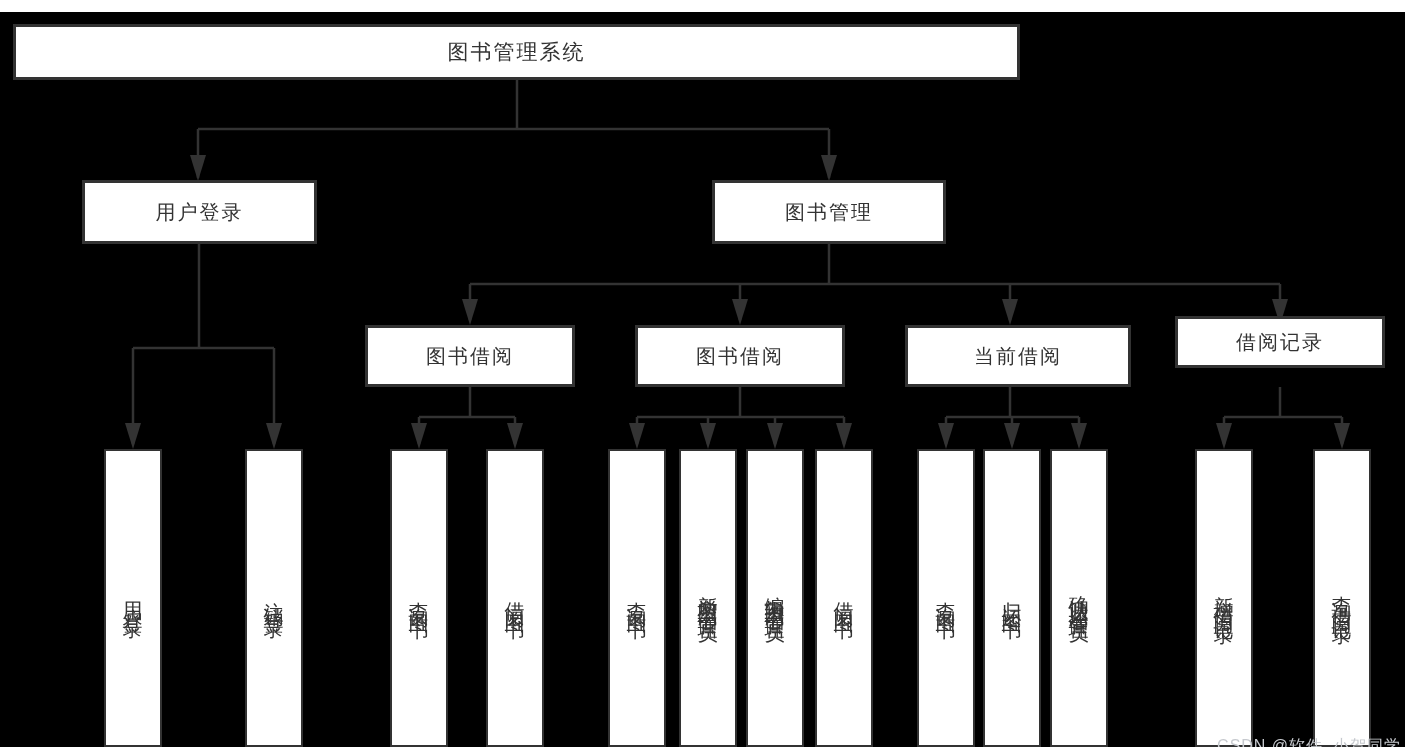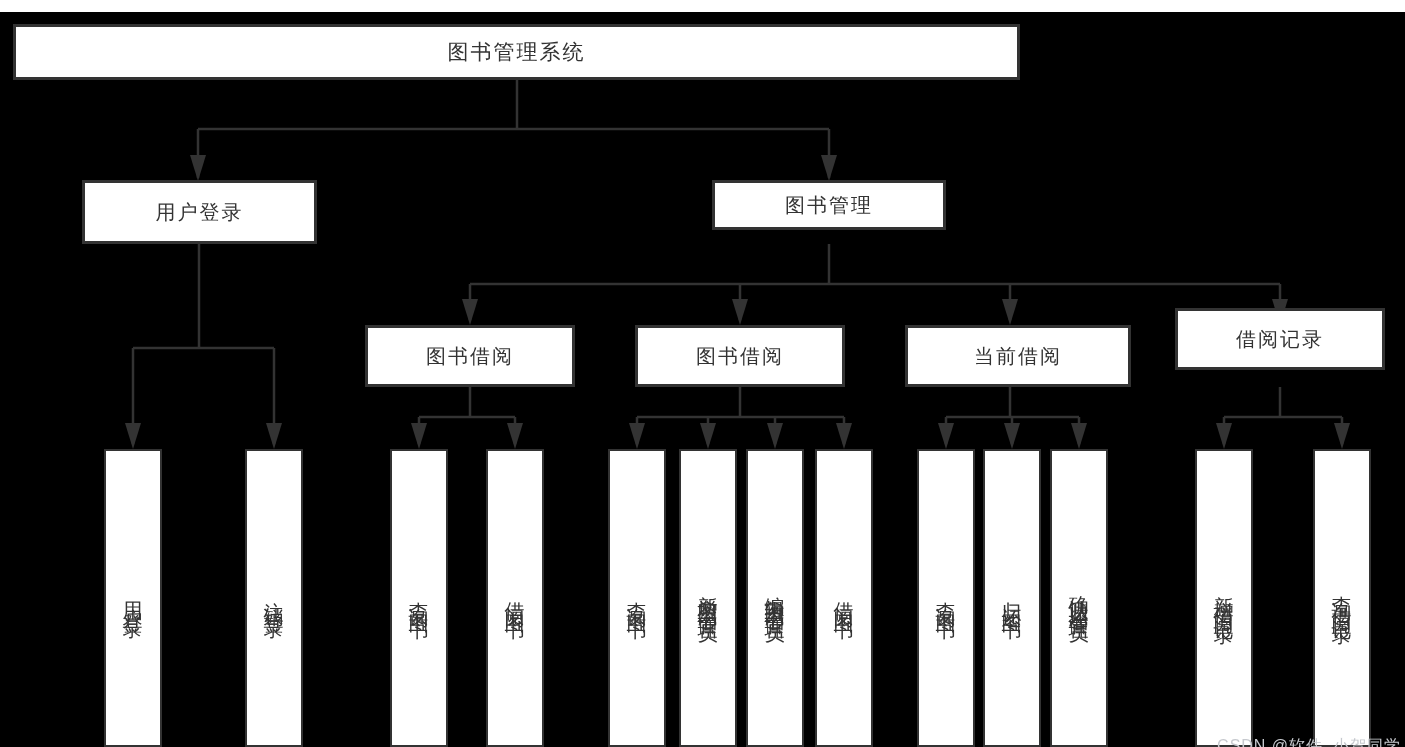--- a/index.html
+++ b/index.html
@@ -97,26 +97,26 @@
       <polygon points="1004,411 1020,411 1012,437"></polygon>
       <polygon points="1071,411 1087,411 1079,437"></polygon>
       <polygon points="1216,411 1232,411 1224,437"></polygon>
       <polygon points="1334,411 1350,411 1342,437"></polygon>
     </g>
   </svg>
 
   <div class="hbox root" style="left:13px; top:12px; width:1007px; height:56px;">图书管理系统</div>
 
   <div class="hbox" style="left:82px; top:168px; width:235px; height:64px;">用户登录</div>
-  <div class="hbox" style="left:712px; top:168px; width:234px; height:50px;">图书管理</div>
+  <div class="hbox" style="left:712px; top:168px; width:234px; height:64px;">图书管理</div>
 
   <div class="hbox" style="left:365px; top:313px; width:210px; height:62px;">图书借阅</div>
   <div class="hbox" style="left:635px; top:313px; width:210px; height:62px;">图书借阅</div>
   <div class="hbox" style="left:905px; top:313px; width:226px; height:62px;">当前借阅</div>
-  <div class="hbox" style="left:1175px; top:296px; width:210px; height:62px;">借阅记录</div>
+  <div class="hbox" style="left:1175px; top:304px; width:210px; height:52px;">借阅记录</div>
 
   <div class="vbox" style="left:104px;">用户登录</div>
   <div class="vbox" style="left:245px;">注销登录</div>
 
   <div class="vbox" style="left:390px;">查询图书</div>
   <div class="vbox" style="left:486px;">借阅图书</div>
 
   <div class="vbox" style="left:608px;">查询图书</div>
   <div class="vbox long" style="left:679px;">新增图书（管理员）</div>
   <div class="vbox long" style="left:746px;">编辑图书（管理员）</div>

